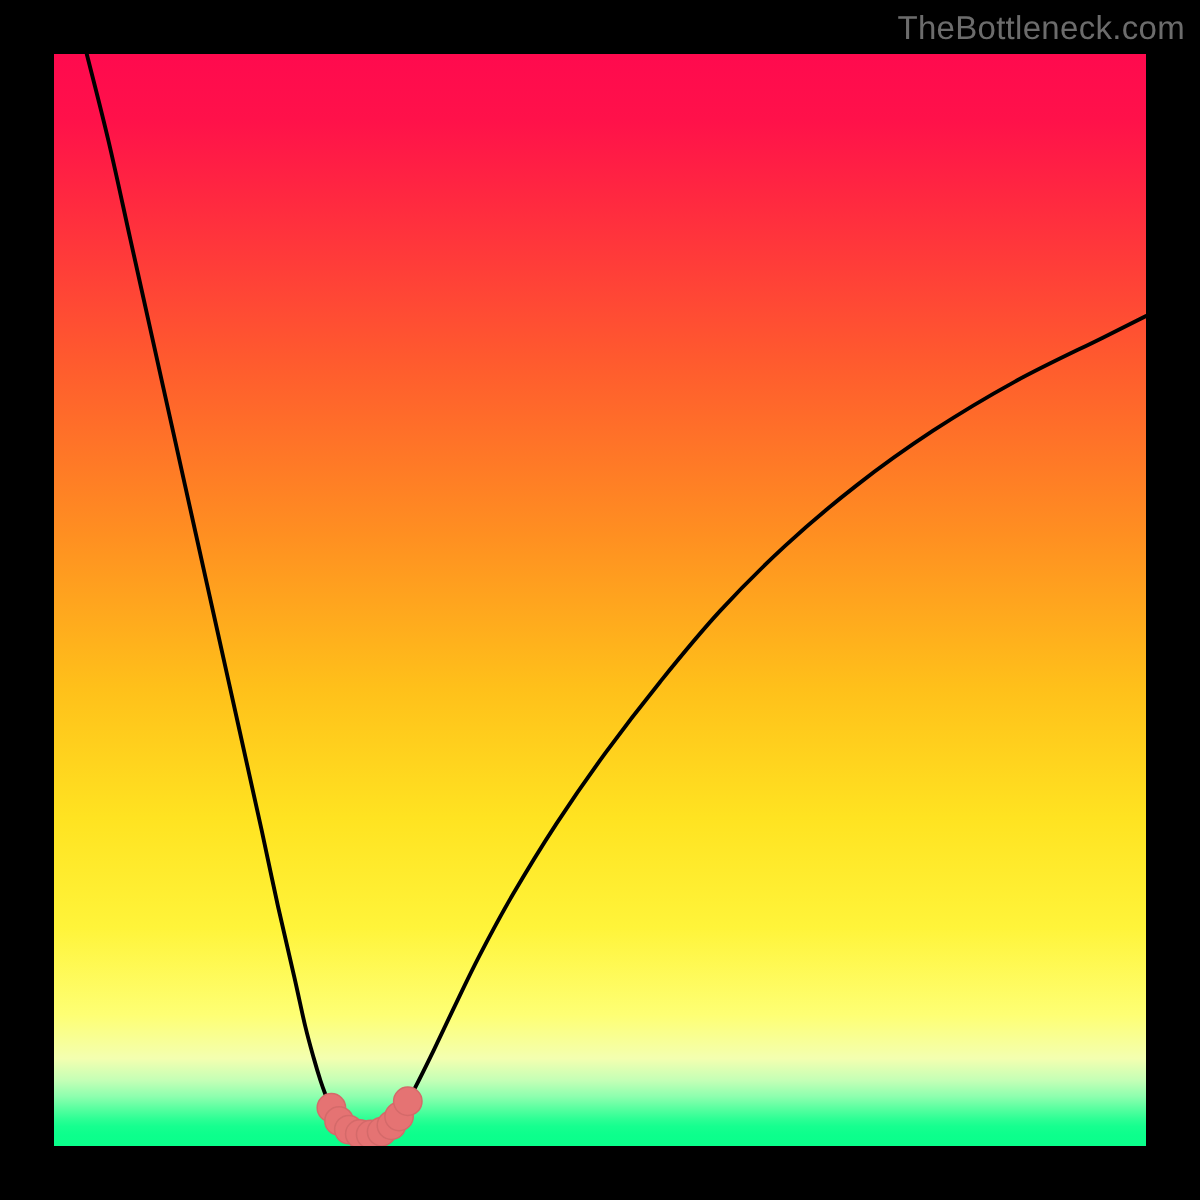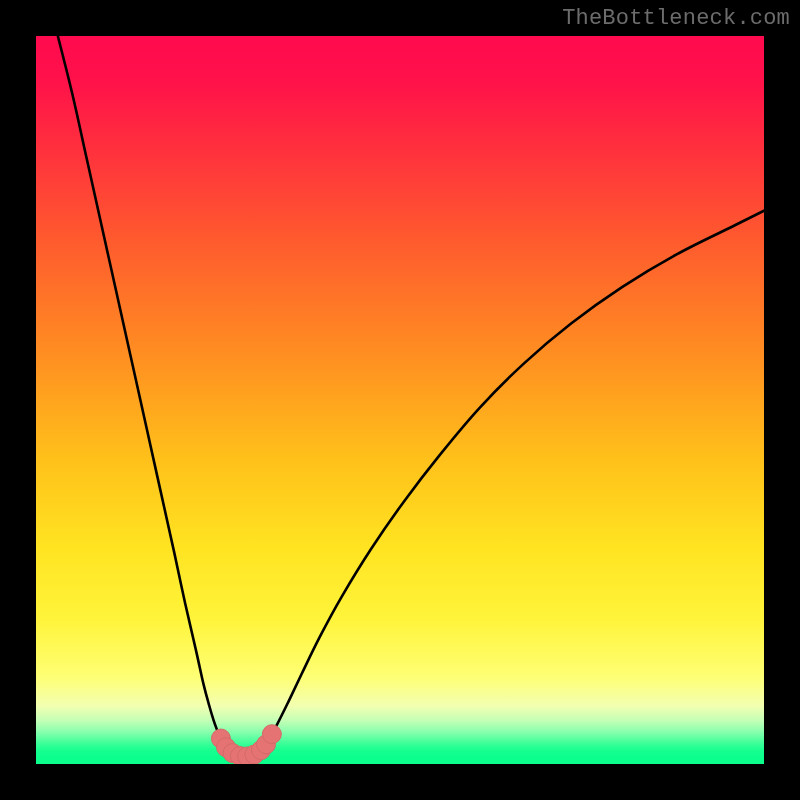--- a/index.html
+++ b/index.html
@@ -55,21 +55,20 @@
   }
   .watermark {
     position: absolute;
     top: 6px;
     right: 10px;
     color: #6c6c6c;
     font-size: 22px;
     font-weight: 400;
     letter-spacing: 0.2px;
     user-select: none;
-    font-family: Liberation Mono, monospace;
   }
 </style>
 </head>
 <body>
 
 <div class="frame">
   <div class="watermark">TheBottleneck.com</div>
 
   <div class="plot">
     <div class="gradient"></div>

